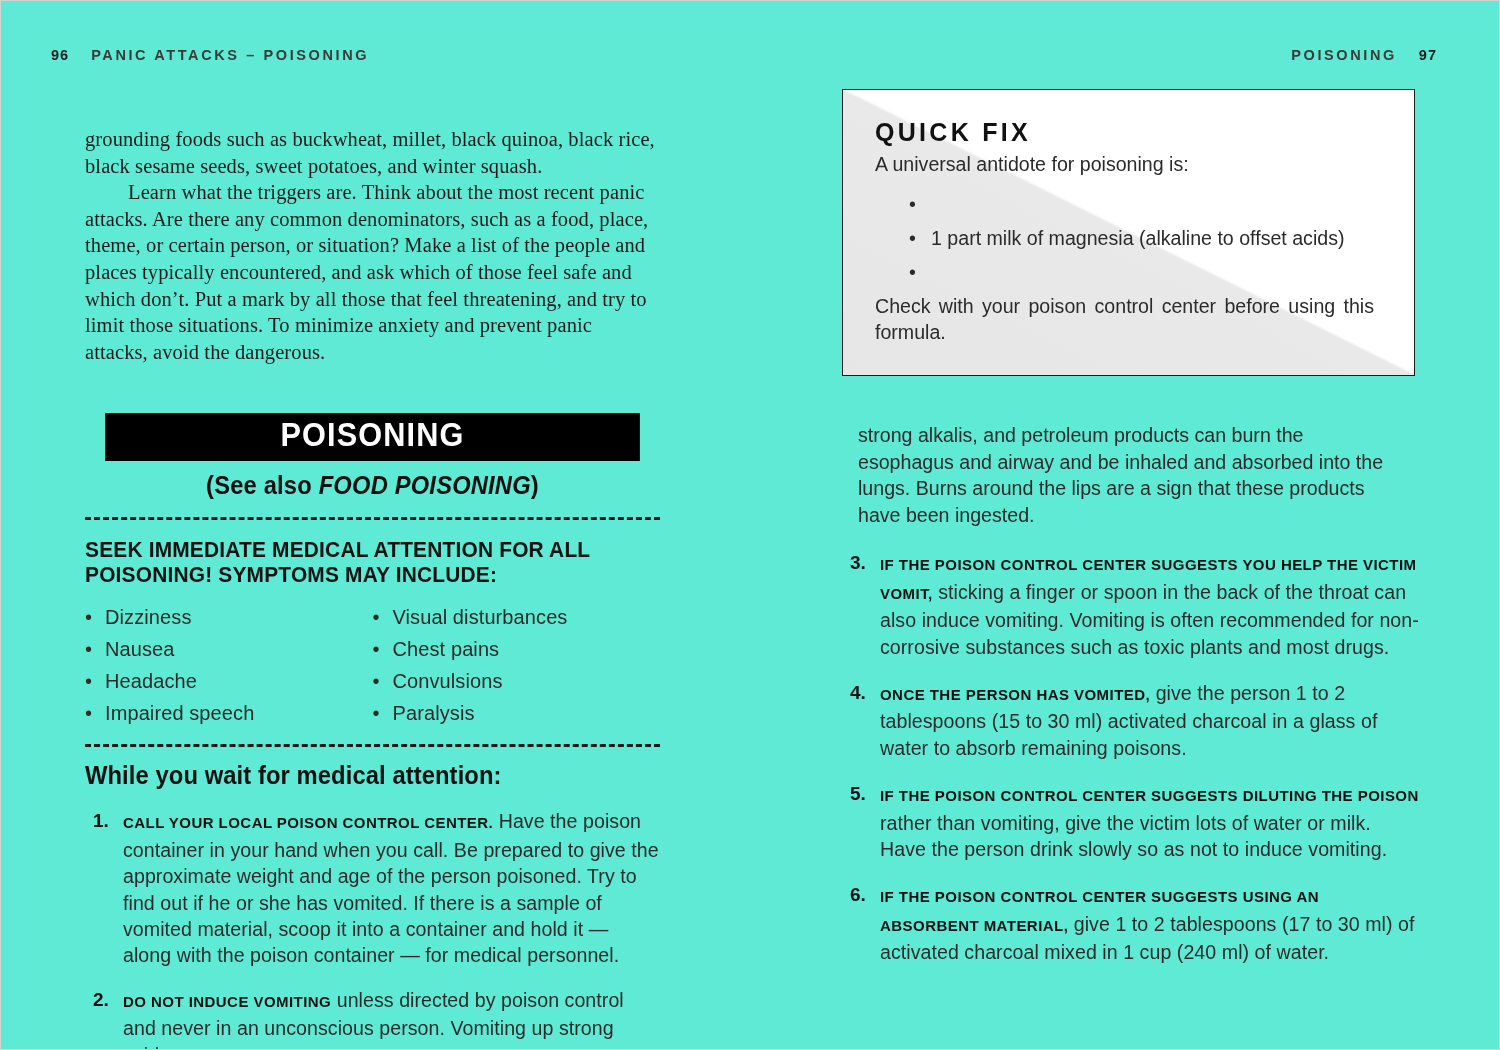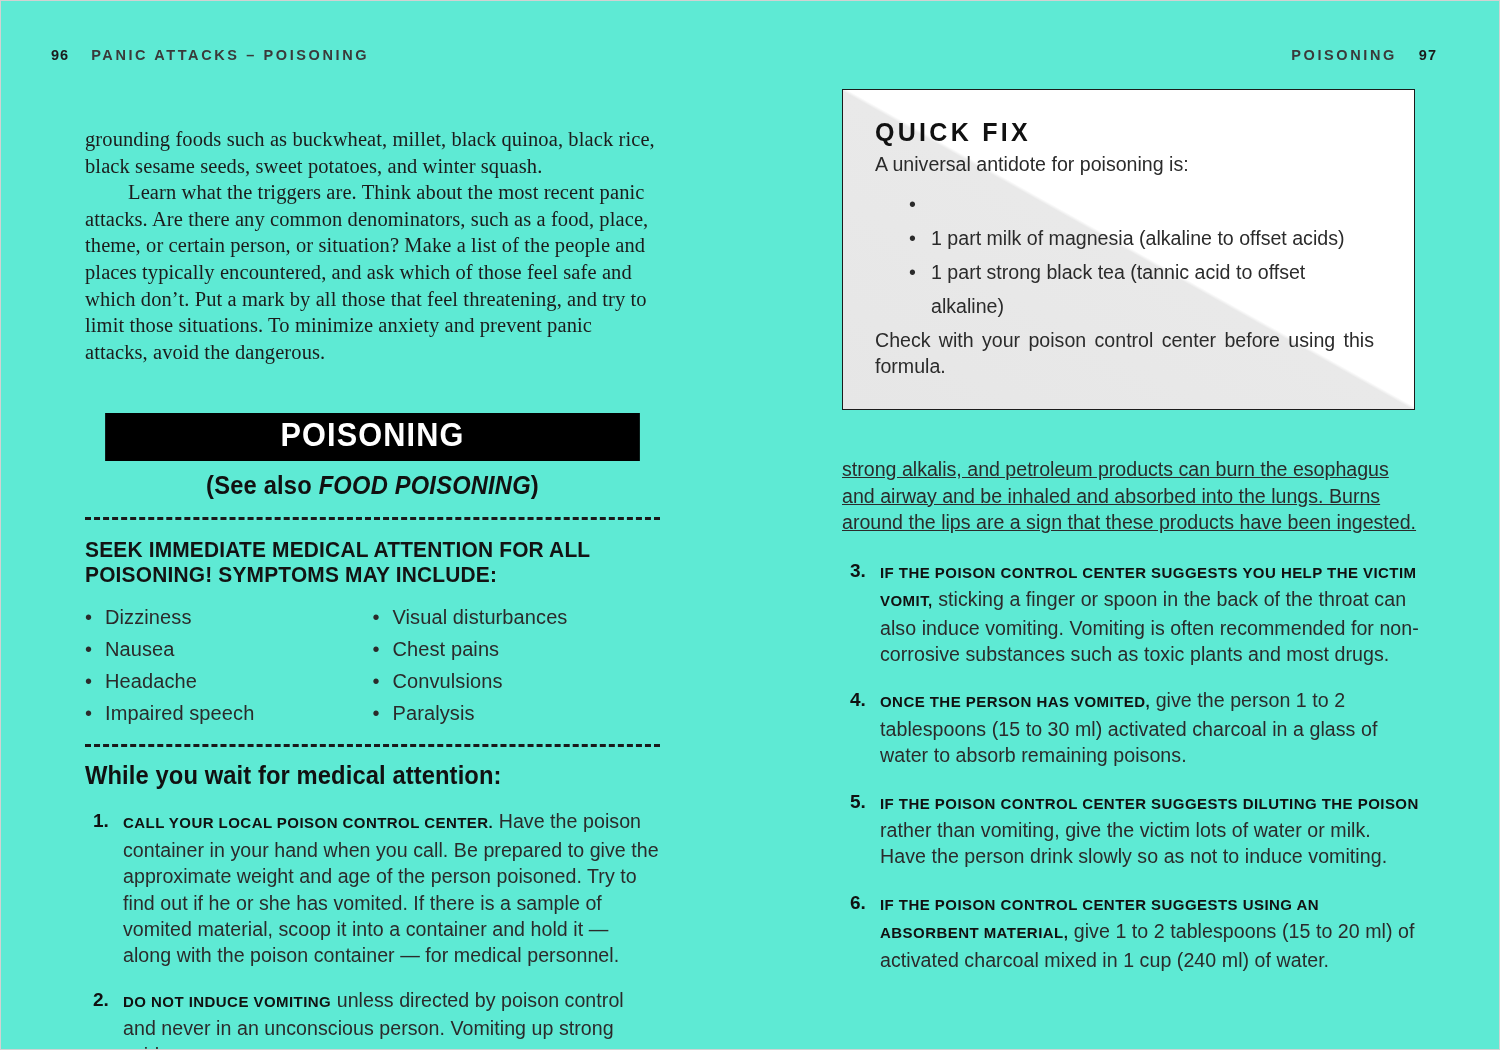--- a/index.html
+++ b/index.html
@@ -220,22 +220,21 @@
     line-height: 26px;
     color: #2b2b2b;
     text-align: justify;
   }
 
   
   .rc-p {
     font-size: 19.6px;
     line-height: 26.6px;
     color: #2b2b2b;
-    margin: 0;
-    text-decoration: underline;
+    margin: 16px;
   }
   .after-box { margin-top: 46px; }
   .rlist { margin-top: 22px; }
   .rlist .nitem { margin-bottom: 20px; }
 </style>
 </head>
 <body>
 
 <div id="page">
 
@@ -329,21 +328,20 @@
         <div class="qf-list">
           <div class="qf-item">
               <span class="b">•</span>
             </div>
           <div class="qf-item">
               <span class="b">•</span>
               <span>1 part milk of magnesia (alkaline to offset acids)</span>
             </div>
           <div class="qf-item">
               <span class="b">•</span>
-              <span>1 part strong black tea (tannic acid to offset alkaline)</span>
             </div>
         </div>
         <div class="qf-foot">Check with your poison control center before using this formula.</div>
       </div>
     </div>
 
     <p class="rc-p after-box">strong alkalis, and petroleum products can burn the esophagus and airway and be inhaled and absorbed into the lungs. Burns around the lips are a sign that these products have been ingested.</p>
 
     <div class="rlist">
       <div class="nitem">
@@ -353,19 +351,19 @@
       <div class="nitem">
         <div class="num">4.</div>
         <div class="body"><span class="lead">ONCE THE PERSON HAS VOMITED,</span><span> give the person 1 to 2 tablespoons (15 to 30 ml) activated charcoal in a glass of water to absorb remaining poisons.</span></div>
       </div>
       <div class="nitem">
         <div class="num">5.</div>
         <div class="body"><span class="lead">IF THE POISON CONTROL CENTER SUGGESTS DILUTING THE POISON</span><span> rather than vomiting, give the victim lots of water or milk. Have the person drink slowly so as not to induce vomiting.</span></div>
       </div>
       <div class="nitem">
         <div class="num">6.</div>
-        <div class="body"><span class="lead">IF THE POISON CONTROL CENTER SUGGESTS USING AN ABSORBENT MATERIAL,</span><span> give 1 to 2 tablespoons (15 to 20 ml) of activated charcoal mixed in 1 cup (240 ml) of water.</span></div>
+        <div class="body"><span class="lead">IF THE POISON CONTROL CENTER SUGGESTS USING AN ABSORBENT MATERIAL,</span><span> give 1 to 2 tablespoons (17 to 30 ml) of activated charcoal mixed in 1 cup (240 ml) of water.</span></div>
       </div>
     </div>
 
   </div>
 
 </div>
 
 </body></html>

